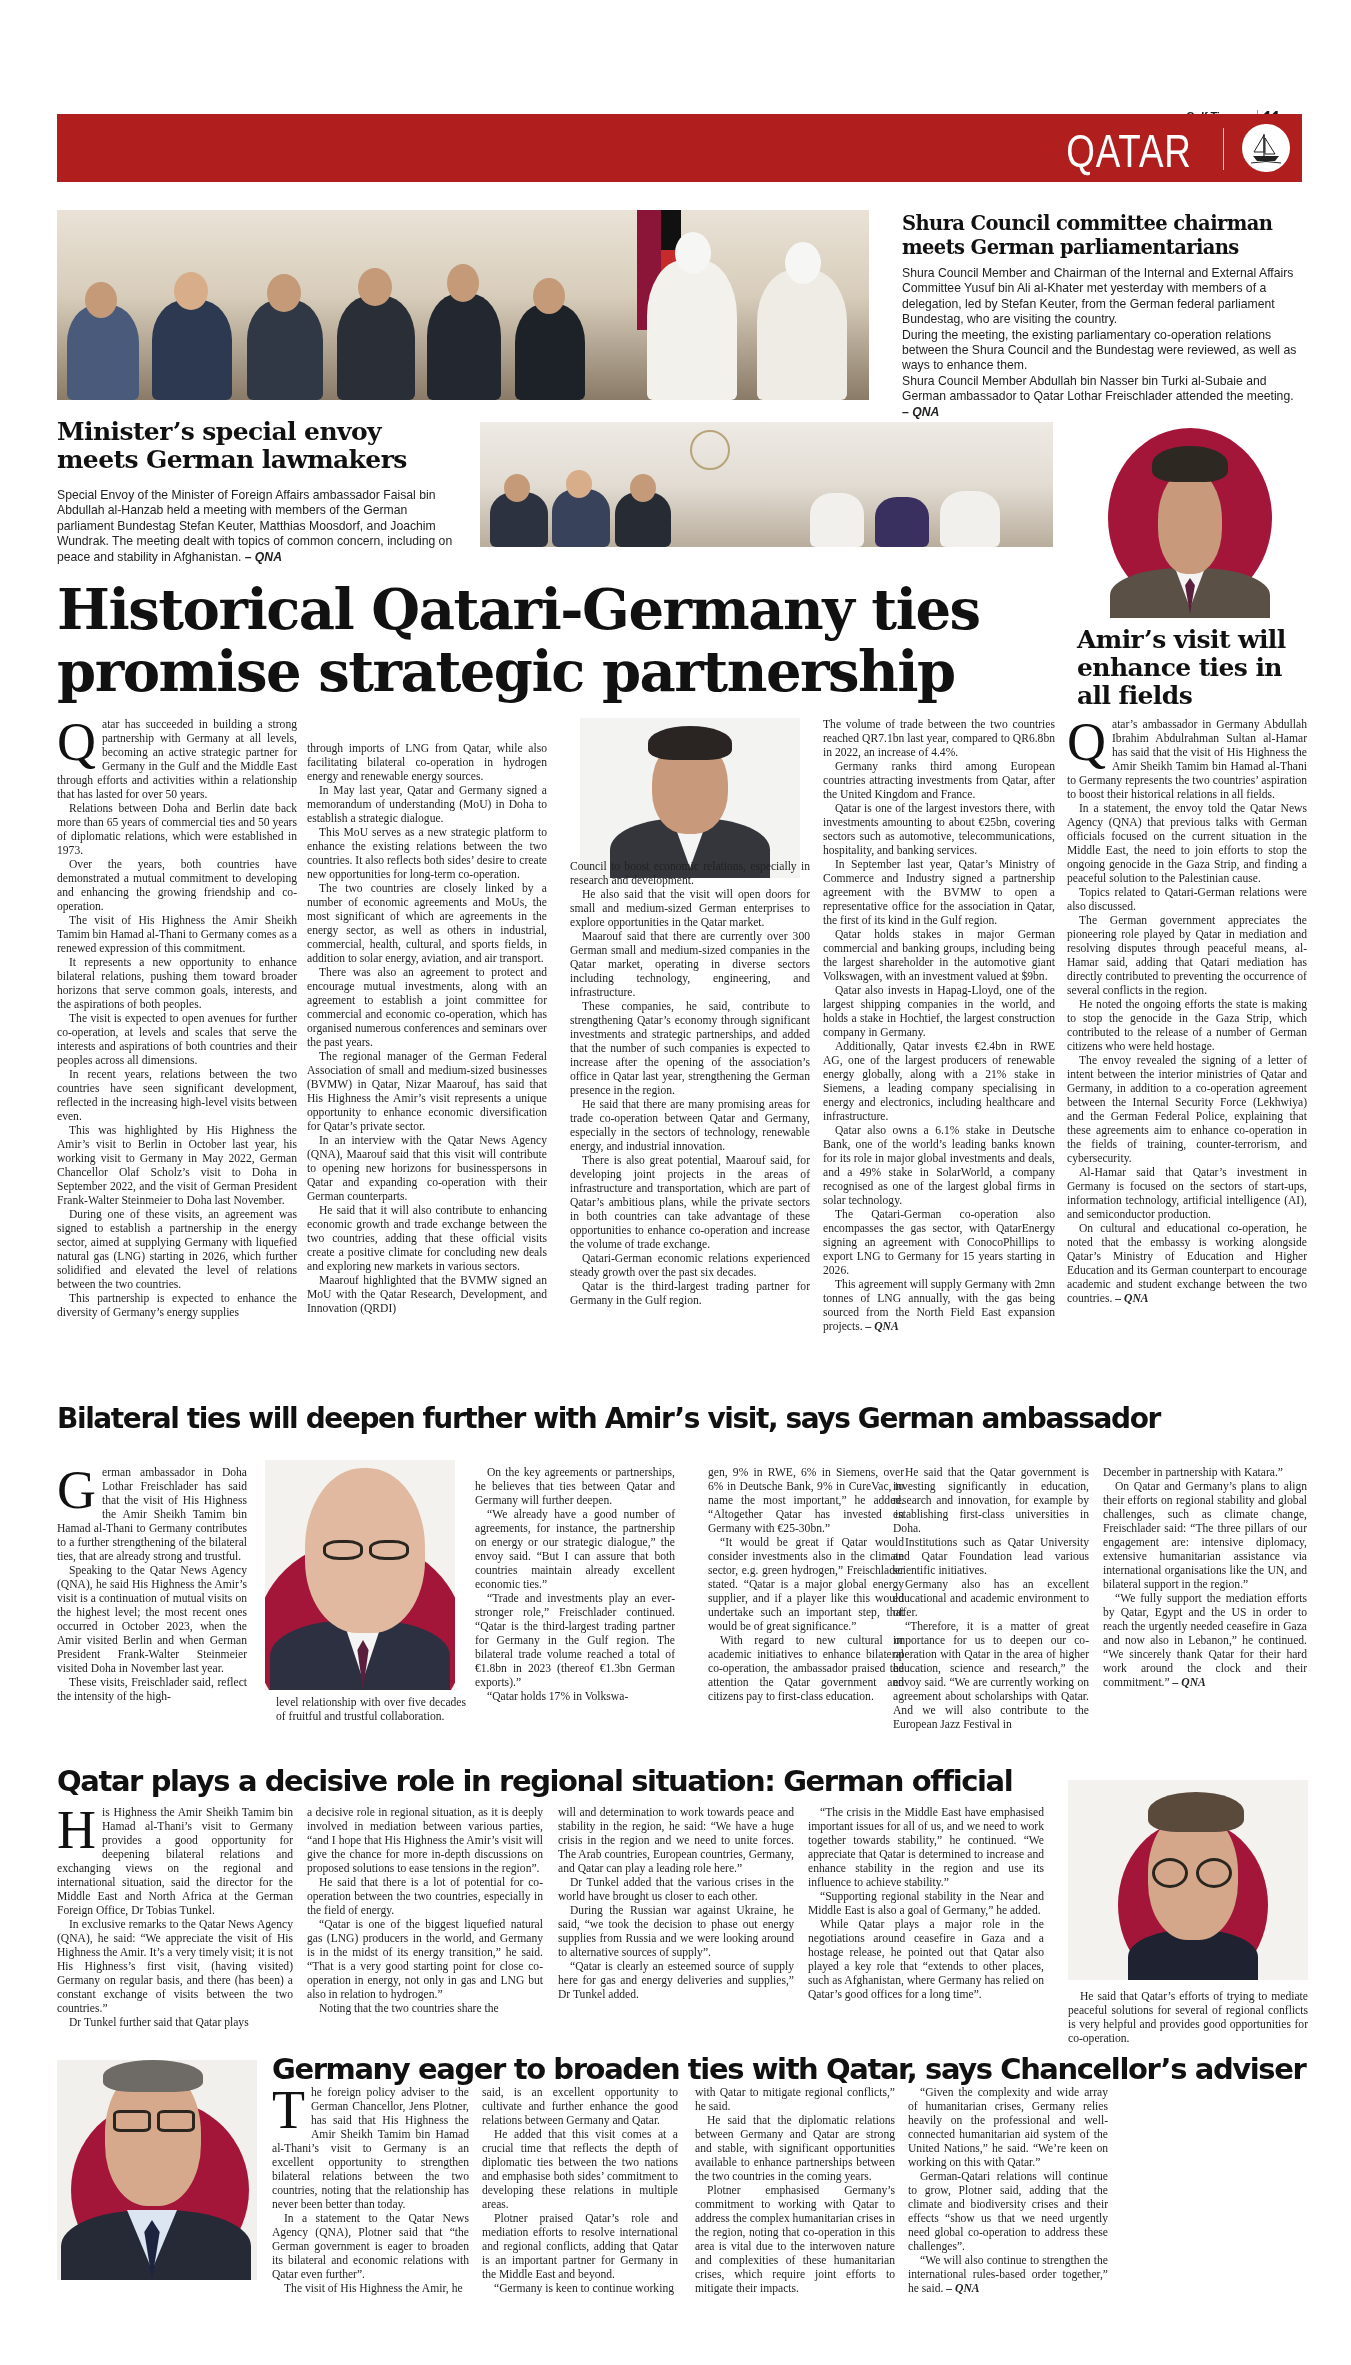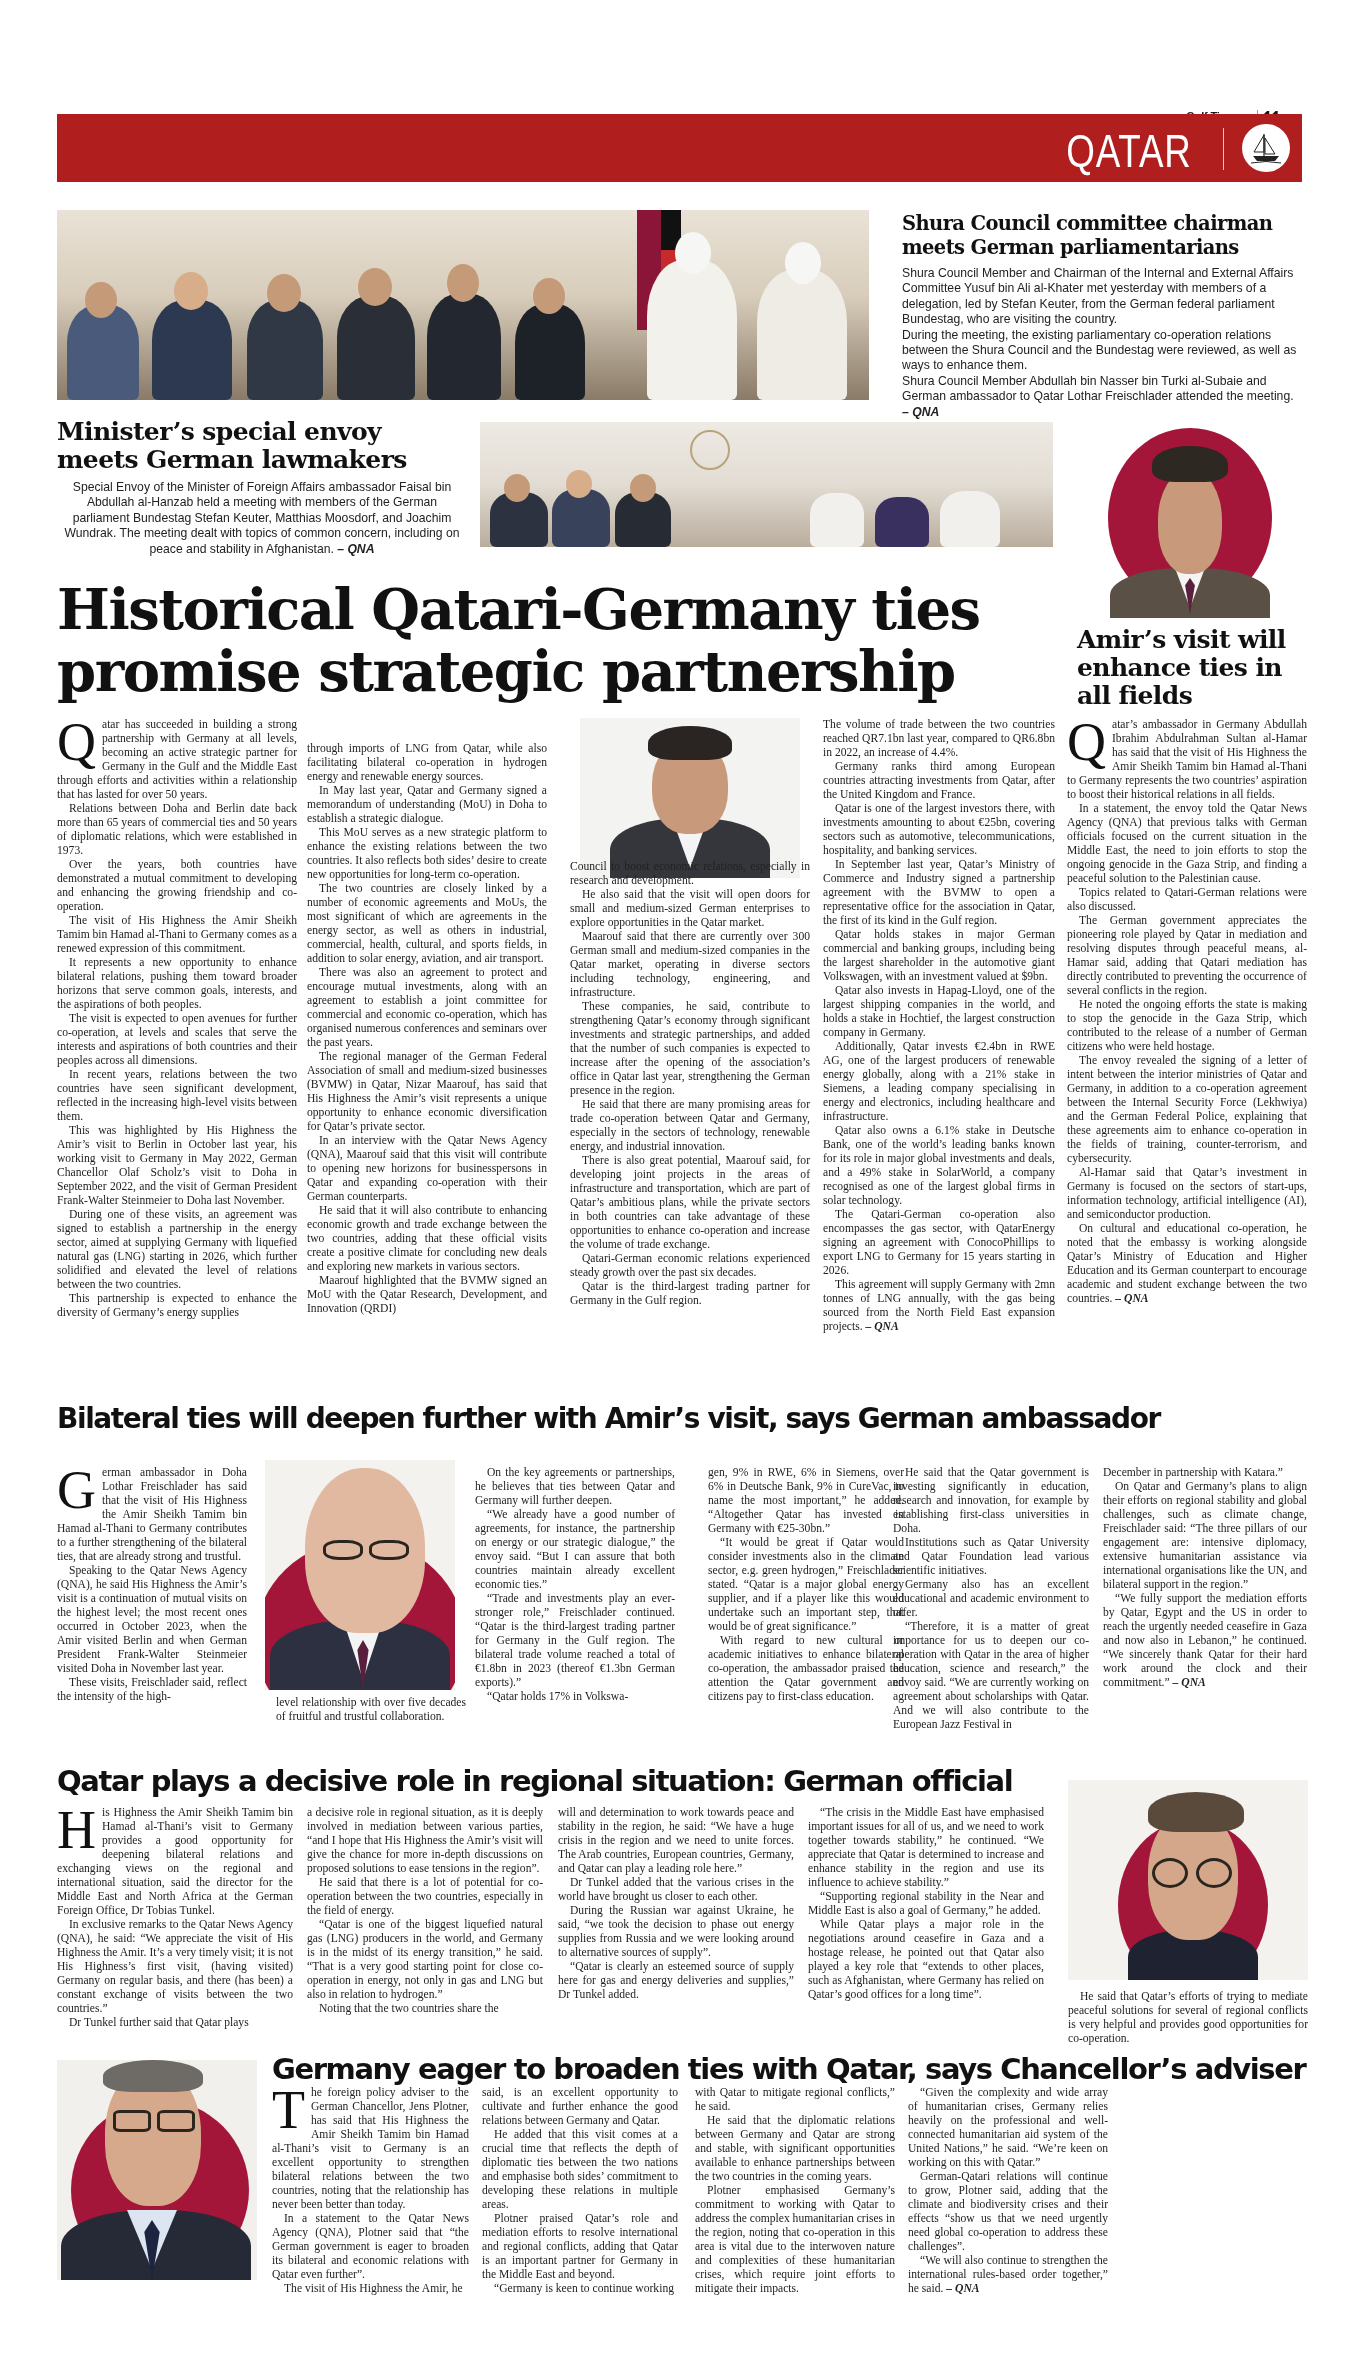--- a/index.html
+++ b/index.html
@@ -104,21 +104,21 @@
   <div class="sans-body" style="margin-top:6px;">
     <div>Shura Council Member and Chairman of the Internal and External Affairs Committee Yusuf bin Ali al-Khater met yesterday with members of a delegation, led by Stefan Keuter, from the German federal parliament Bundestag, who are visiting the country.</div>
     <div>During the meeting, the existing parliamentary co-operation relations between the Shura Council and the Bundestag were reviewed, as well as ways to enhance them.</div>
     <div>Shura Council Member Abdullah bin Nasser bin Turki al-Subaie and German ambassador to Qatar Lothar Freischlader attended the meeting.</div>
     <div class="qna">– QNA</div>
   </div>
 </div>
 
 <div class="abs" style="left:57px;top:418px;width:410px;">
   <div class="side-head" style="font-size:25px;line-height:28px;">Minister’s special envoy meets German lawmakers</div>
-  <div class="sans-body" style="margin-top:6px;text-align:center;">
+  <div class="sans-body" style="margin-top:14px;">
     <span>Special Envoy of the Minister of Foreign Affairs ambassador Faisal bin Abdullah al-Hanzab held a meeting with members of the German parliament Bundestag Stefan Keuter, Matthias Moosdorf, and Joachim Wundrak. The meeting dealt with topics of common concern, including on peace and stability in Afghanistan.</span>
     <span class="qna">– QNA</span>
   </div>
 </div>
 
 <div class="photo photo-meeting2">
   <div style="position:absolute;left:210px;top:8px;width:40px;height:40px;border-radius:50%;border:2px solid #b7a47a;"></div>
   <div class="person" style="left:10px;width:58px;height:55px;background:#2d3240;"></div>
   <div class="head" style="left:24px;top:52px;width:26px;height:28px;"></div>
   <div class="person" style="left:72px;width:58px;height:58px;background:#38425a;"></div>
@@ -144,21 +144,21 @@
 <div class="abs side-head" style="left:1077px;top:626px;width:230px;font-size:25px;line-height:28px;">Amir’s visit will enhance ties in all fields</div>
 
 <div class="col" style="left:57px;top:718px;width:240px;">
   <span class="dropcap">Q</span>
   <p class="first">atar has succeeded in building a strong partnership with Germany at all levels, becoming an active strategic partner for Germany in the Gulf and the Middle East through efforts and activities within a relationship that has lasted for over 50 years.</p>
   <p>Relations between Doha and Berlin date back more than 65 years of commercial ties and 50 years of diplomatic relations, which were established in 1973.</p>
   <p>Over the years, both countries have demonstrated a mutual commitment to developing and enhancing the growing friendship and co-operation.</p>
   <p>The visit of His Highness the Amir Sheikh Tamim bin Hamad al-Thani to Germany comes as a renewed expression of this commitment.</p>
   <p>It represents a new opportunity to enhance bilateral relations, pushing them toward broader horizons that serve common goals, interests, and the aspirations of both peoples.</p>
   <p>The visit is expected to open avenues for further co-operation, at levels and scales that serve the interests and aspirations of both countries and their peoples across all dimensions.</p>
-  <p>In recent years, relations between the two countries have seen significant development, reflected in the increasing high-level visits between them.</p>
+  <p>In recent years, relations between the two countries have seen significant development, reflected in the increasing high-level visits between even.</p>
   <p>This was highlighted by His Highness the Amir’s visit to Berlin in October last year, his working visit to Germany in May 2022, German Chancellor Olaf Scholz’s visit to Doha in September 2022, and the visit of German President Frank-Walter Steinmeier to Doha last November.</p>
   <p>During one of these visits, an agreement was signed to establish a partnership in the energy sector, aimed at supplying Germany with liquefied natural gas (LNG) starting in 2026, which further solidified and elevated the level of relations between the two countries.</p>
   <p>This partnership is expected to enhance the diversity of Germany’s energy supplies</p>
 </div>
 
 <div class="col" style="left:307px;top:718px;width:240px;margin-top:24px;">
   <p class="first">through imports of LNG from Qatar, while also facilitating bilateral co-operation in hydrogen energy and renewable energy sources.</p>
   <p>In May last year, Qatar and Germany signed a memorandum of understanding (MoU) in Doha to establish a strategic dialogue.</p>
   <p>This MoU serves as a new strategic platform to enhance the existing relations between the two countries. It also reflects both sides’ desire to create new opportunities for long-term co-operation.</p>
   <p>The two countries are closely linked by a number of economic agreements and MoUs, the most significant of which are agreements in the energy sector, as well as others in industrial, commercial, health, cultural, and sports fields, in addition to solar energy, aviation, and air transport.</p>

